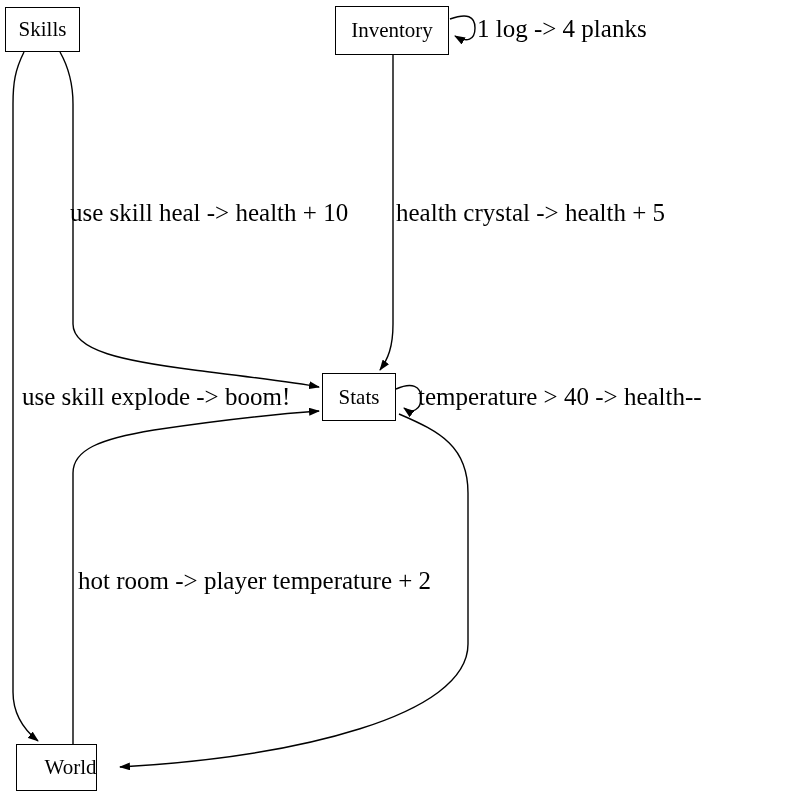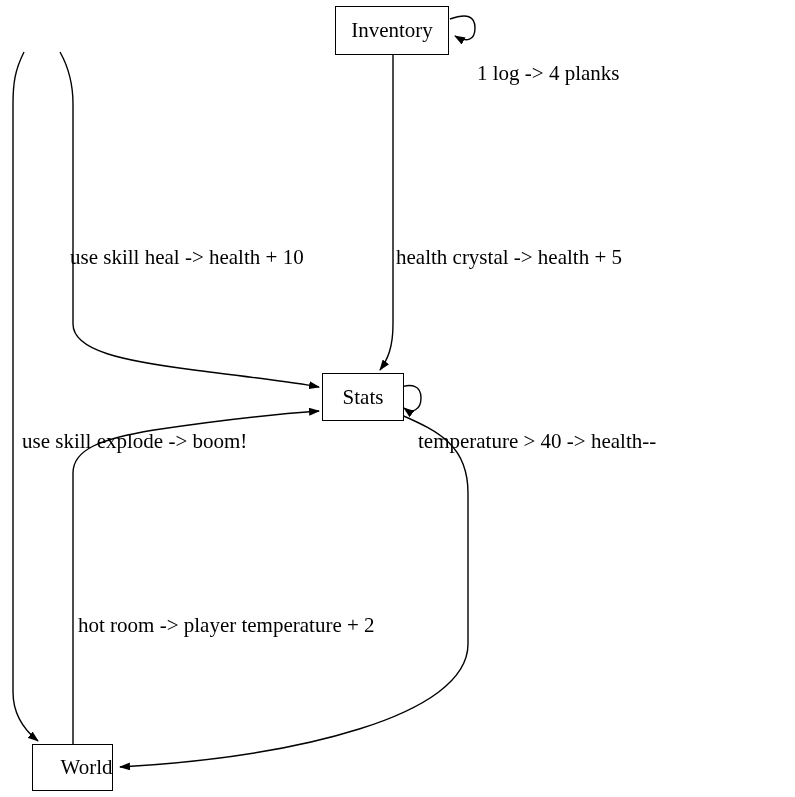--- a/index.html
+++ b/index.html
@@ -35,28 +35,27 @@
     background: #ffffff;
     display: flex;
     align-items: center;
     justify-content: center;
     font-size: 21px;
     line-height: 1;
     white-space: nowrap;
   }
   .node-skills    { left: 5px;   top: 7px;   width: 75px;  height: 45px; }
   .node-inventory { left: 335px; top: 6px;   width: 114px; height: 49px; }
-  .node-stats     { left: 322px; top: 373px; width: 82px;  height: 48px; }
-  .node-world     { left: 32px;  top: 744px; width: 81px;  height: 47px; padding-left: 28px; }
+  .node-stats     { left: 322px; top: 373px; width: 74px;  height: 48px; }
+  .node-world     { left: 16px;  top: 744px; width: 81px;  height: 47px; padding-left: 28px; }
   .edge-label {
     position: absolute;
-    font-size: 21px;
+    font-size: 25px;
     line-height: 24px;
     white-space: nowrap;
-    margin-top: 44px;
   }
   .lbl-log         { left: 477px; top: 17px;  }
   .lbl-heal        { left: 70px;  top: 201px; }
   .lbl-crystal     { left: 396px; top: 201px; }
   .lbl-explode     { left: 22px;  top: 385px; }
   .lbl-temperature { left: 418px; top: 385px; }
   .lbl-hotroom     { left: 78px;  top: 569px; }
   .lbl-furnace     { left: 471px; top: 569px; }
 </style>
 </head>
@@ -79,20 +78,23 @@
 
     <path class="edge" d="M 24,52 C 15,70 13,83 13,104 L 13,692 C 13,713 23,729 38,741" marker-end="url(#arrowhead)"></path>
 
     <path class="edge" d="M 396,389 C 412,382 421,386 421,398 C 421,410 412,414 404,408" marker-end="url(#arrowhead)"></path>
 
     <path class="edge" d="M 73,744 L 73,473 C 73,450 99,439 154,430 C 214,421 277,414 319,411" marker-end="url(#arrowhead)"></path>
 
     <path class="edge" d="M 399,414 C 441,432 468,447 468,493 L 468,644 C 468,716 296,757 120,767" marker-end="url(#arrowhead)"></path>
   </svg>
 
+  <div class="node node-skills">
+    <span>Skills</span>
+  </div>
 
   <div class="node node-inventory">
     <span>Inventory</span>
   </div>
 
   <div class="node node-stats">
     <span>Stats</span>
   </div>
 
   <div class="node node-world">

